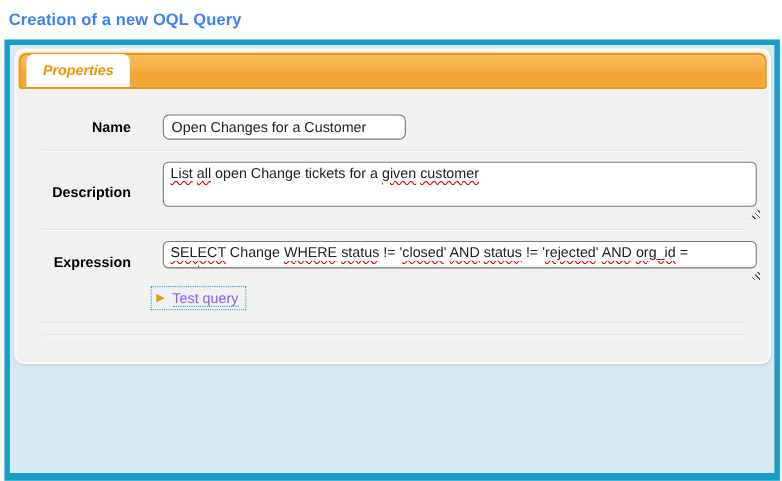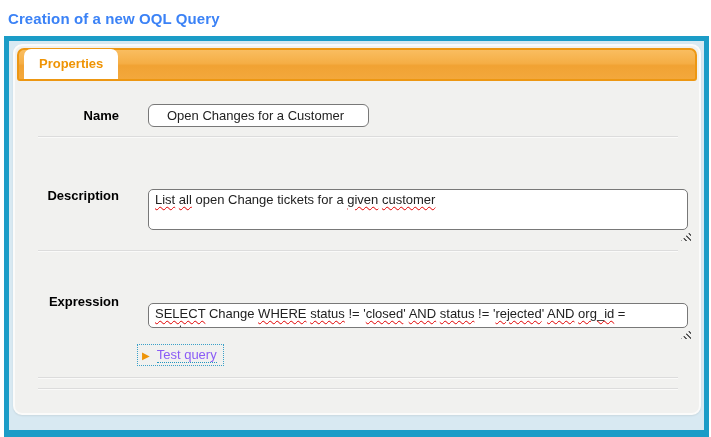--- a/index.html
+++ b/index.html
@@ -44,20 +44,21 @@
   }
 
   .tabbar {
     margin: 2px;
     height: 33px;
     border: 2px solid #ed9712;
     border-radius: 7px 7px 3px 3px;
     background: linear-gradient(#f9bd60, #f5ae45 46%, #f1a233 54%, #f3a83c);
     display: flex;
     align-items: flex-end;
+    font-style: italic;
   }
   .tab-active {
     margin-left: 5px;
     height: 30px;
     background: #fff;
     border-radius: 7px 7px 0 0;
     padding: 7px 15px 0 15px;
     font-size: 13px; font-weight: bold; color: #ef9405;
     cursor: pointer;
   }
@@ -72,35 +73,34 @@
   }
   .row.tall .flabel { padding-top: 3px; }
 
   input.fld {
     width: 221px; height: 23px;
     font-family: "Liberation Sans", sans-serif;
     font-size: 13px; color: #222;
     background: #fff;
     border: 1px solid #787878;
     border-radius: 6px;
-    padding: 1px 18px;
+    padding: 1px 7px;
     outline: none;
   }
 
   .area-col { display: flex; flex-direction: column; }
   .fakearea {
     width: 540px;
     background: #fff;
     border: 1px solid #787878;
     border-radius: 5px;
     padding: 2px 6px;
     font-size: 13px; line-height: 16px; color: #222;
     overflow: hidden; white-space: pre-wrap;
     cursor: text;
-    margin-top: 42px;
   }
   .fakearea.desc { height: 41px; }
   .fakearea.expr { height: 25px; }
   .sq {
     text-decoration: underline;
     text-decoration-style: wavy;
     text-decoration-color: #e00000;
     text-decoration-thickness: 1px;
     text-underline-offset: 2px;
   }

